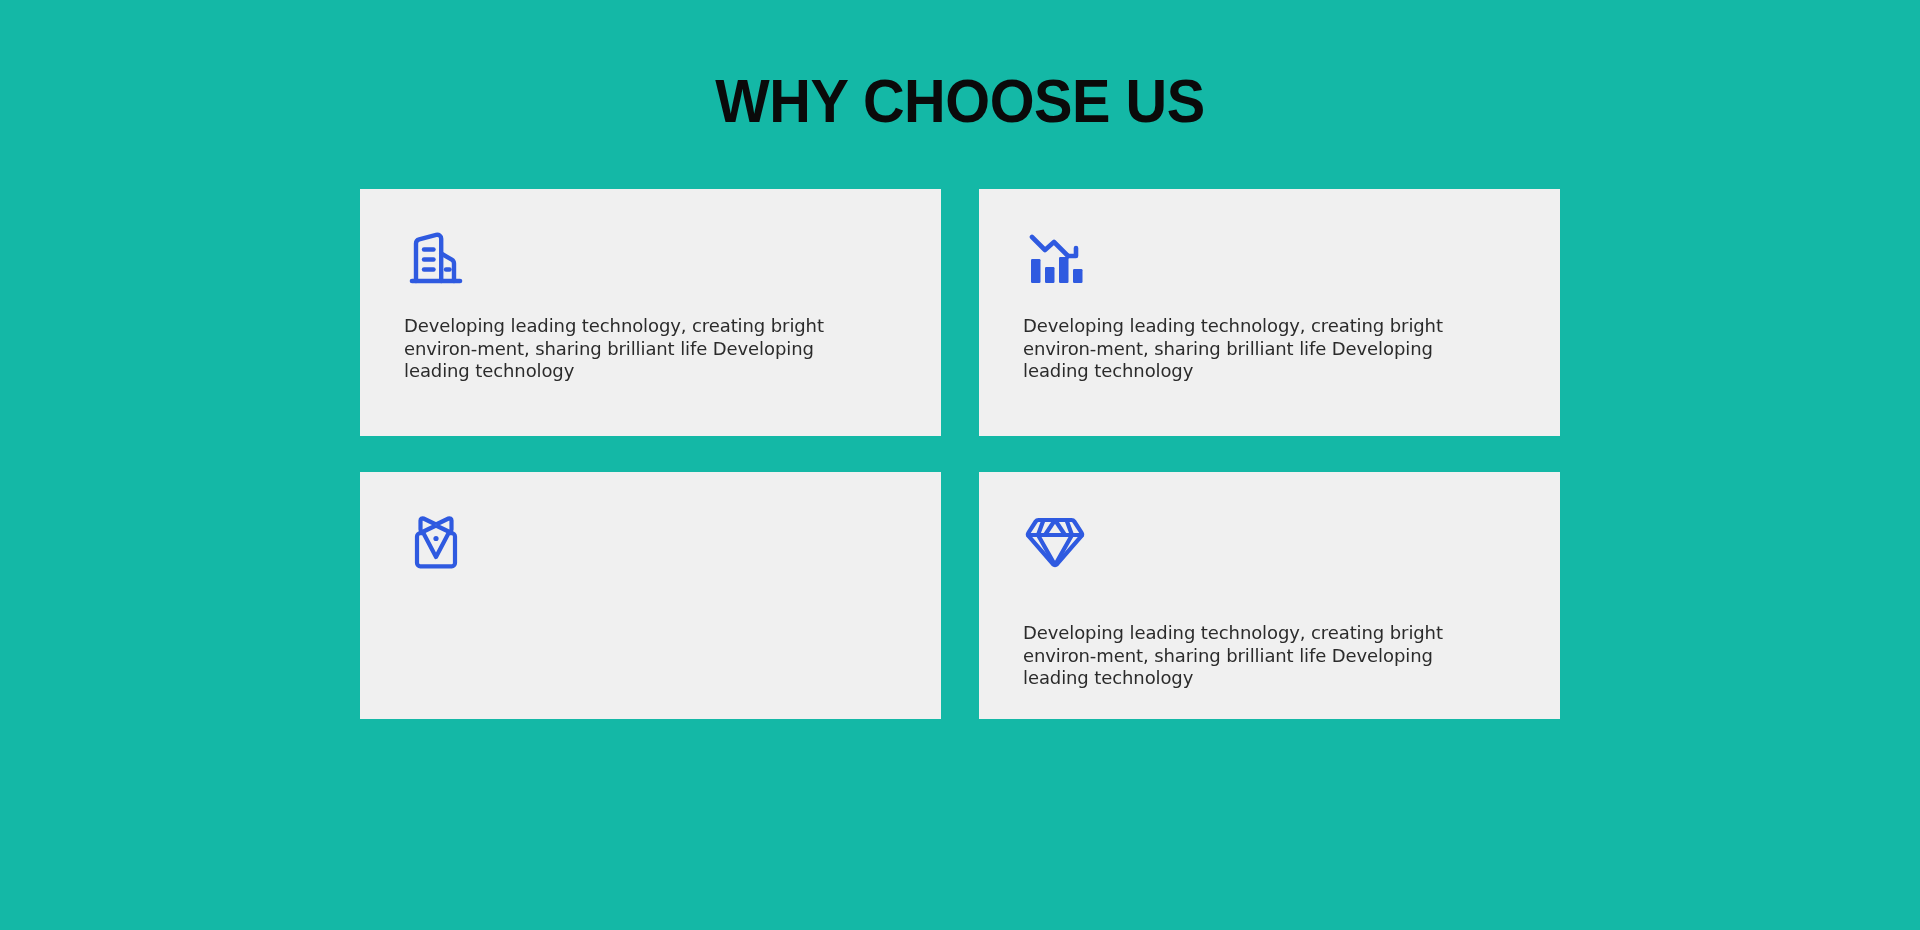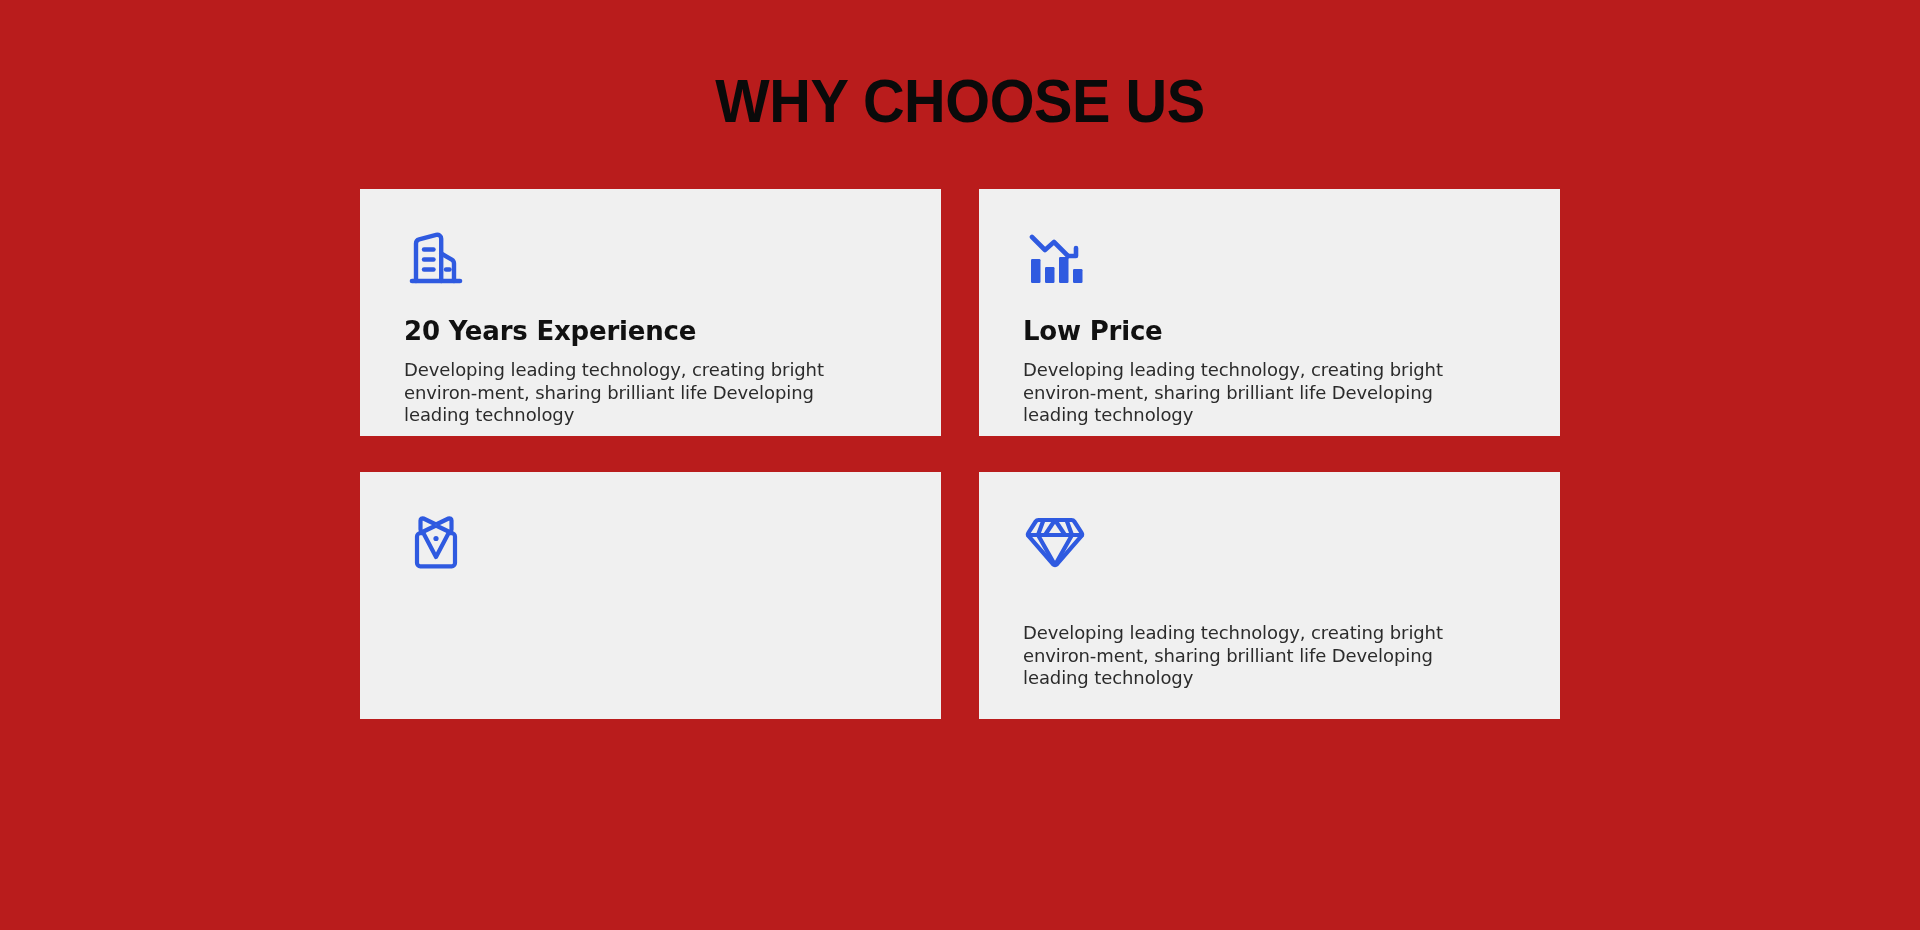--- a/index.html
+++ b/index.html
@@ -14,21 +14,21 @@
 
   body {
     font-family: "DejaVu Sans", "Liberation Sans", sans-serif;
     -webkit-font-smoothing: antialiased;
   }
 
   .page {
     position: relative;
     width: 1920px;
     height: 930px;
-    background: #b91c1c;
+    background: #14b8a6;
   }
 
   
   .section-title {
     position: absolute;
     left: 0;
     top: 62px;
     width: 1920px;
     text-align: center;
     font-family: "Liberation Sans", "DejaVu Sans", sans-serif;
@@ -111,36 +111,34 @@
         <svg viewBox="0 0 64 64" fill="none" xmlns="http://www.w3.org/2000/svg">
           <path d="M12 54V16.5c0-1.9 1.3-3.6 3.2-4.1l17-4.5c2.5-0.7 5 1.2 5 3.8V54" stroke="#2f5ae0" stroke-width="4.4" stroke-linecap="round" stroke-linejoin="round"></path>
           <path d="M37.2 26.5l10.6 6.2c1.4 0.8 2.2 2.3 2.2 3.9V54" stroke="#2f5ae0" stroke-width="4.4" stroke-linecap="round" stroke-linejoin="round"></path>
           <path d="M8 54h48" stroke="#2f5ae0" stroke-width="4.6" stroke-linecap="round"></path>
           <path d="M20 22.5h9.5" stroke="#2f5ae0" stroke-width="4.4" stroke-linecap="round"></path>
           <path d="M20 32.5h9.5" stroke="#2f5ae0" stroke-width="4.4" stroke-linecap="round"></path>
           <path d="M20 42.5h9.5" stroke="#2f5ae0" stroke-width="4.4" stroke-linecap="round"></path>
           <path d="M42 42.5h3.5" stroke="#2f5ae0" stroke-width="4.4" stroke-linecap="round"></path>
         </svg>
       </span>
-      <div class="card-title">20 Years Experience</div>
       <div class="card-text">Developing leading technology, creating bright environ-ment, sharing brilliant life Developing leading technology</div>
     </div>
 
     <div class="card row-1">
       <span class="card-icon">
         <svg viewBox="0 0 64 64" fill="none" xmlns="http://www.w3.org/2000/svg">
           <rect x="8" y="32" width="9.5" height="24" rx="1.2" fill="#2f5ae0"></rect>
           <rect x="22" y="40" width="9.5" height="16" rx="1.2" fill="#2f5ae0"></rect>
           <rect x="36" y="30" width="9.5" height="26" rx="1.2" fill="#2f5ae0"></rect>
           <rect x="50" y="42" width="9.5" height="14" rx="1.2" fill="#2f5ae0"></rect>
           <path d="M9 10l13 13 9-8 14 14" stroke="#2f5ae0" stroke-width="4.6" stroke-linecap="round" stroke-linejoin="round"></path>
           <path d="M45 29h8v-8" stroke="#2f5ae0" stroke-width="4.6" stroke-linecap="round" stroke-linejoin="round"></path>
         </svg>
       </span>
-      <div class="card-title">Low Price</div>
       <div class="card-text">Developing leading technology, creating bright environ-ment, sharing brilliant life Developing leading technology</div>
     </div>
 
     <div class="card row-2">
       <span class="card-icon">
         <svg viewBox="0 0 64 64" fill="none" xmlns="http://www.w3.org/2000/svg">
           <path d="M32 14.5 19.5 8.5c-1.4-0.7-3 0.3-3 1.9v9.2c0 1.6 1.6 2.6 3 1.9L32 15.5" stroke="#2f5ae0" stroke-width="4.2" stroke-linejoin="round"></path>
           <path d="M32 14.5 44.5 8.5c1.4-0.7 3 0.3 3 1.9v9.2c0 1.6-1.6 2.6-3 1.9L32 15.5" stroke="#2f5ae0" stroke-width="4.2" stroke-linejoin="round"></path>
           <path d="M13 26.5c0-1.8 1.5-3.3 3.3-3.3h3.2L32 47l12.5-23.8h3.2c1.8 0 3.3 1.5 3.3 3.3V53c0 1.8-1.5 3.3-3.3 3.3H16.3c-1.8 0-3.3-1.5-3.3-3.3V26.5z" stroke="#2f5ae0" stroke-width="4.2" stroke-linejoin="round"></path>
           <circle cx="32" cy="28.5" r="2.6" fill="#2f5ae0"></circle>

